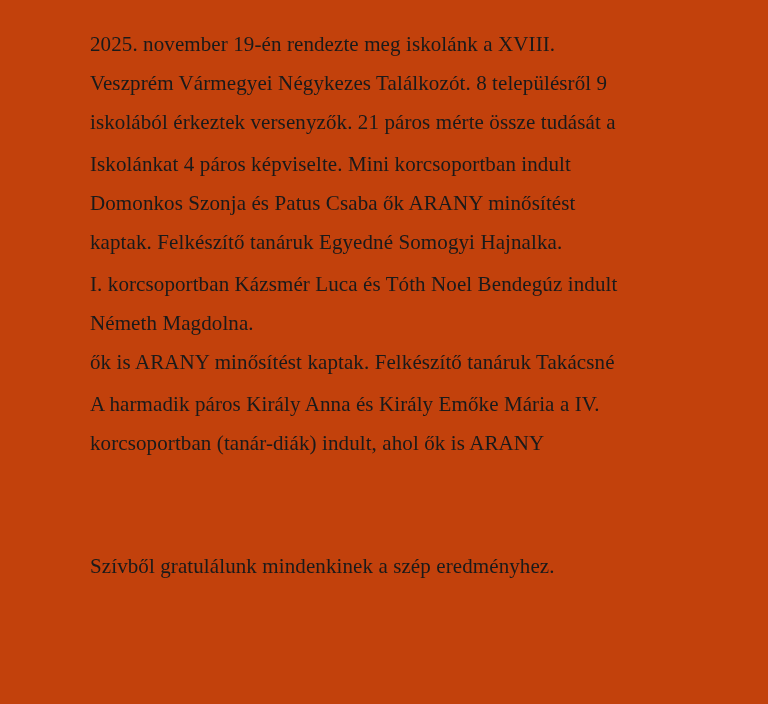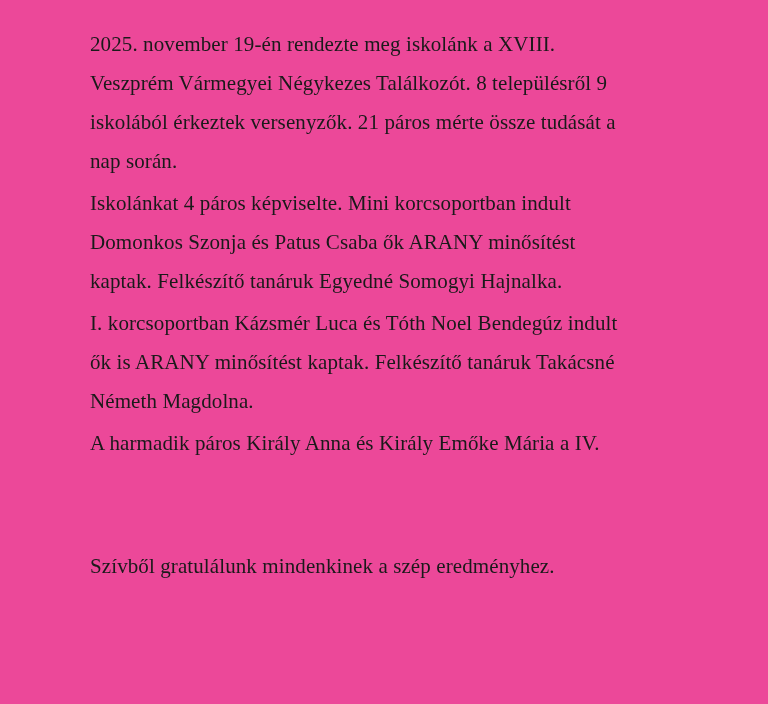--- a/index.html
+++ b/index.html
@@ -10,21 +10,21 @@
   body {
     width: 768px;
     height: 704px;
     overflow: hidden;
   }
   .page {
     box-sizing: border-box;
     width: 768px;
     height: 704px;
     padding: 25px 78px 0 90px;
-    background: #ec4899;
+    background: #c2410c;
   }
   .para {
     margin: 0 0 3px 0;
   }
   .line {
     font-family: "Liberation Serif", "DejaVu Serif", serif;
     font-size: 21px;
     line-height: 39px;
     color: #1a1a1a;
     white-space: nowrap;
@@ -36,36 +36,36 @@
 </style>
 </head>
 <body>
 
 <div class="page">
 
   <div class="para">
     <div class="line">2025. november 19-én rendezte meg iskolánk a XVIII.</div>
     <div class="line">Veszprém Vármegyei Négykezes Találkozót. 8 településről 9</div>
     <div class="line">iskolából érkeztek versenyzők. 21 páros mérte össze tudását a</div>
-    <div class="line">nap során.</div>
   </div>
 
   <div class="para">
     <div class="line">Iskolánkat 4 páros képviselte. Mini korcsoportban indult</div>
     <div class="line">Domonkos Szonja és Patus Csaba ők ARANY minősítést</div>
     <div class="line">kaptak. Felkészítő tanáruk Egyedné Somogyi Hajnalka.</div>
   </div>
 
   <div class="para">
     <div class="line">I. korcsoportban Kázsmér Luca és Tóth Noel Bendegúz indult</div>
+    <div class="line">Németh Magdolna.</div>
     <div class="line">ők is ARANY minősítést kaptak. Felkészítő tanáruk Takácsné</div>
-    <div class="line">Németh Magdolna.</div>
   </div>
 
   <div class="para">
     <div class="line">A harmadik páros Király Anna és Király Emőke Mária a IV.</div>
+    <div class="line">korcsoportban (tanár-diák) indult, ahol ők is ARANY</div>
   </div>
 
   <div class="para para-closing">
     <div class="line">Szívből gratulálunk mindenkinek a szép eredményhez.</div>
   </div>
 
 </div>
 
 </body></html>

